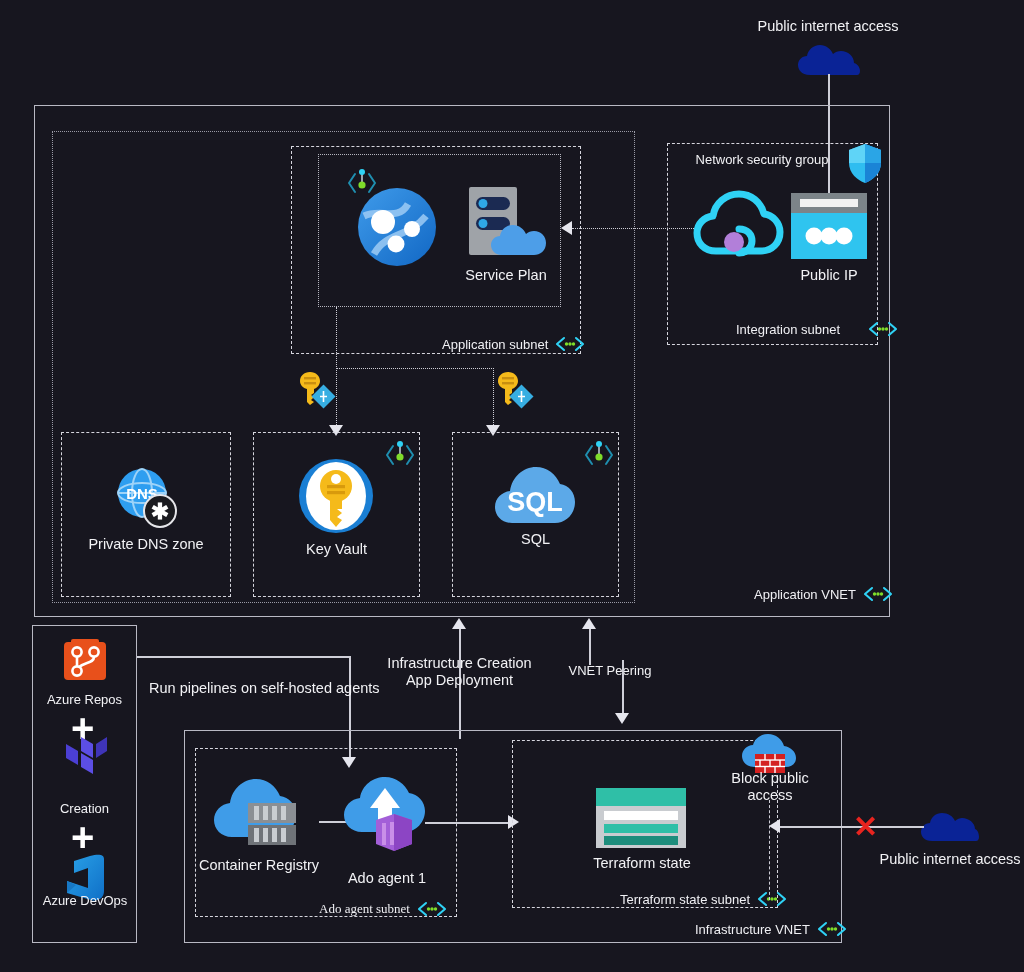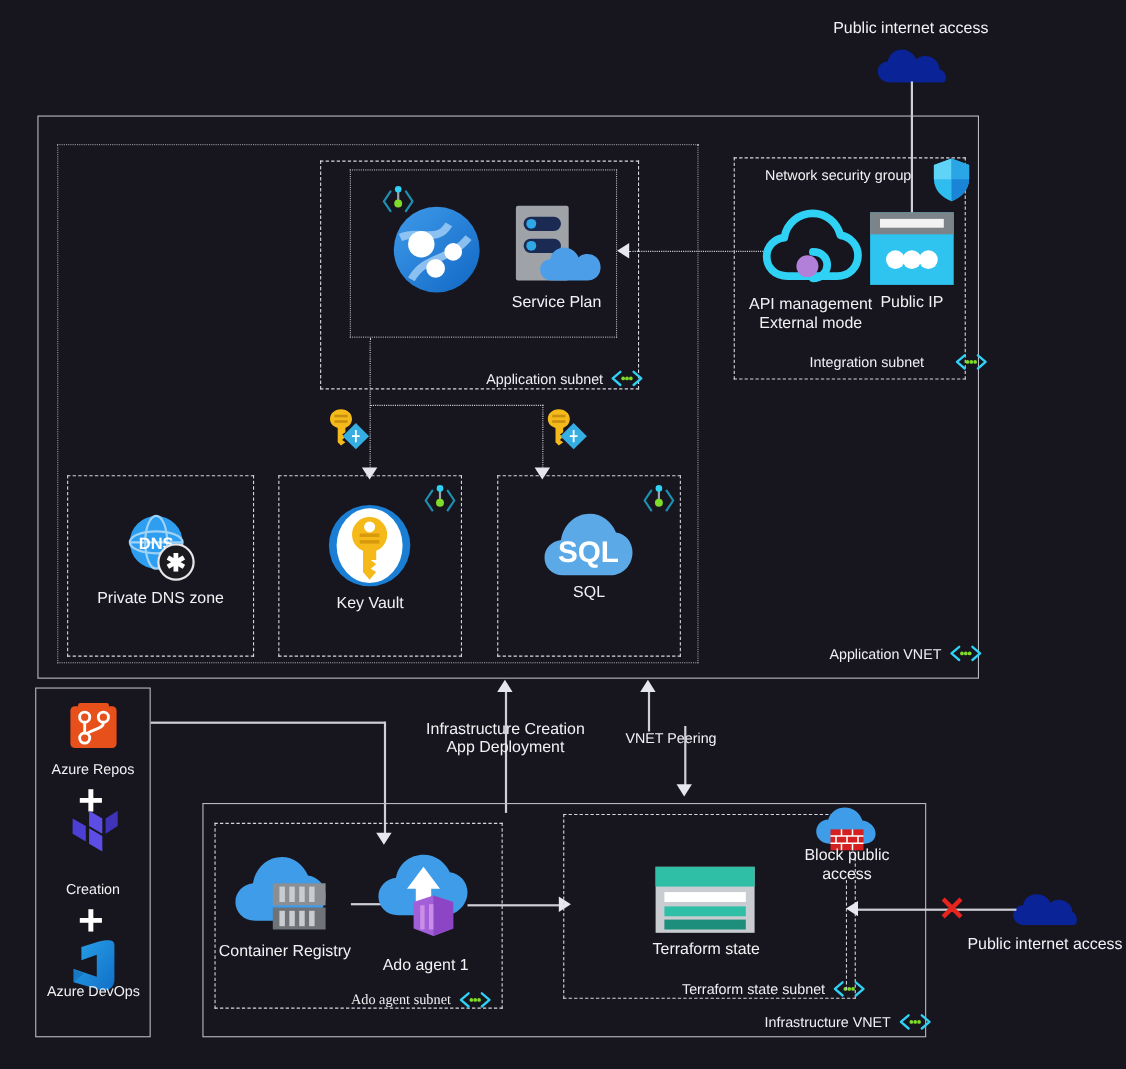--- a/index.html
+++ b/index.html
@@ -134,22 +134,20 @@
     </svg>
   </div>
 
   <div class="icowrap" style="left:681px;top:189px;">
     <svg width="90" height="72" viewBox="0 0 90 72">
       <path d="M23 62 C11 62 4 54 4 44 C4 35 11 28 20 27 C22 14 33 5 46 5 C58 5 68 13 71 25 C80 26 87 34 87 43 C87 54 79 62 68 62 Z" fill="none" stroke="#2fd2f5" stroke-width="7" stroke-linejoin="round"></path>
       <path d="M46 40 C55 40 59 46 59 52 C59 59 53 64 46 64" fill="none" stroke="#2fd2f5" stroke-width="7" stroke-linecap="round"></path>
       <circle cx="41" cy="53" r="10" fill="#b27fd9"></circle>
     </svg>
   </div>
-  <div class="lbl" style="left: 655px; top: 269px; width: 140px; white-space: pre;">API management
-External mode</div>
 
   <div class="icowrap" style="left:778px;top:192px;">
     <svg width="78" height="68" viewBox="0 0 78 68">
       <rect x="1" y="1" width="76" height="66" fill="#2fc4ef"></rect>
       <rect x="1" y="1" width="76" height="20" fill="#7c8489"></rect>
       <rect x="10" y="7" width="58" height="8" fill="#f2f2f2"></rect>
       <circle cx="24" cy="44" r="8.5" fill="#fff"></circle>
       <circle cx="39" cy="44" r="8.5" fill="#fff"></circle>
       <circle cx="54" cy="44" r="8.5" fill="#fff"></circle>
     </svg>
@@ -281,20 +279,21 @@
         </defs>
       <path d="M44 4 L44 36 C44 43 38 47 31 45 L7 38 L7 26 L28 33 L28 13 L14 18 L14 6 L30 1 C38 -1 44 -1 44 4 Z" fill="url(#adog)"></path>
       <path d="M7 26 L7 38 L16 30 Z" fill="#1778c5"></path>
     </svg>
   </div>
   <div class="lbl sm" style="left:17px;top:893px;width:112px;">Azure DevOps</div>
 
   <div class="line hline" style="left:125px;top:656px;width:213px;"></div>
   <div class="line vline" style="left:337px;top:656px;height:103px;"></div>
   <div class="arrowhead ah-down" style="left:330px;top:757px;"></div>
+  <div class="lbl" style="left:137px;top:680px;width:240px;text-align:left;">Run pipelines on self-hosted agents</div>
 
   <div class="line vline" style="left:447px;top:629px;height:110px;"></div>
   <div class="arrowhead ah-up" style="left:440px;top:618px;"></div>
   <div class="lbl" style="left: 360px; top: 655px; width: 175px; white-space: pre;">Infrastructure Creation
 App Deployment</div>
 
   <div class="line vline" style="left:577px;top:629px;height:36px;"></div>
   <div class="arrowhead ah-up" style="left:570px;top:618px;"></div>
   <div class="lbl sm" style="left:553px;top:663px;width:90px;">VNET Peering</div>
   <div class="line vline" style="left:610px;top:660px;height:56px;"></div>

